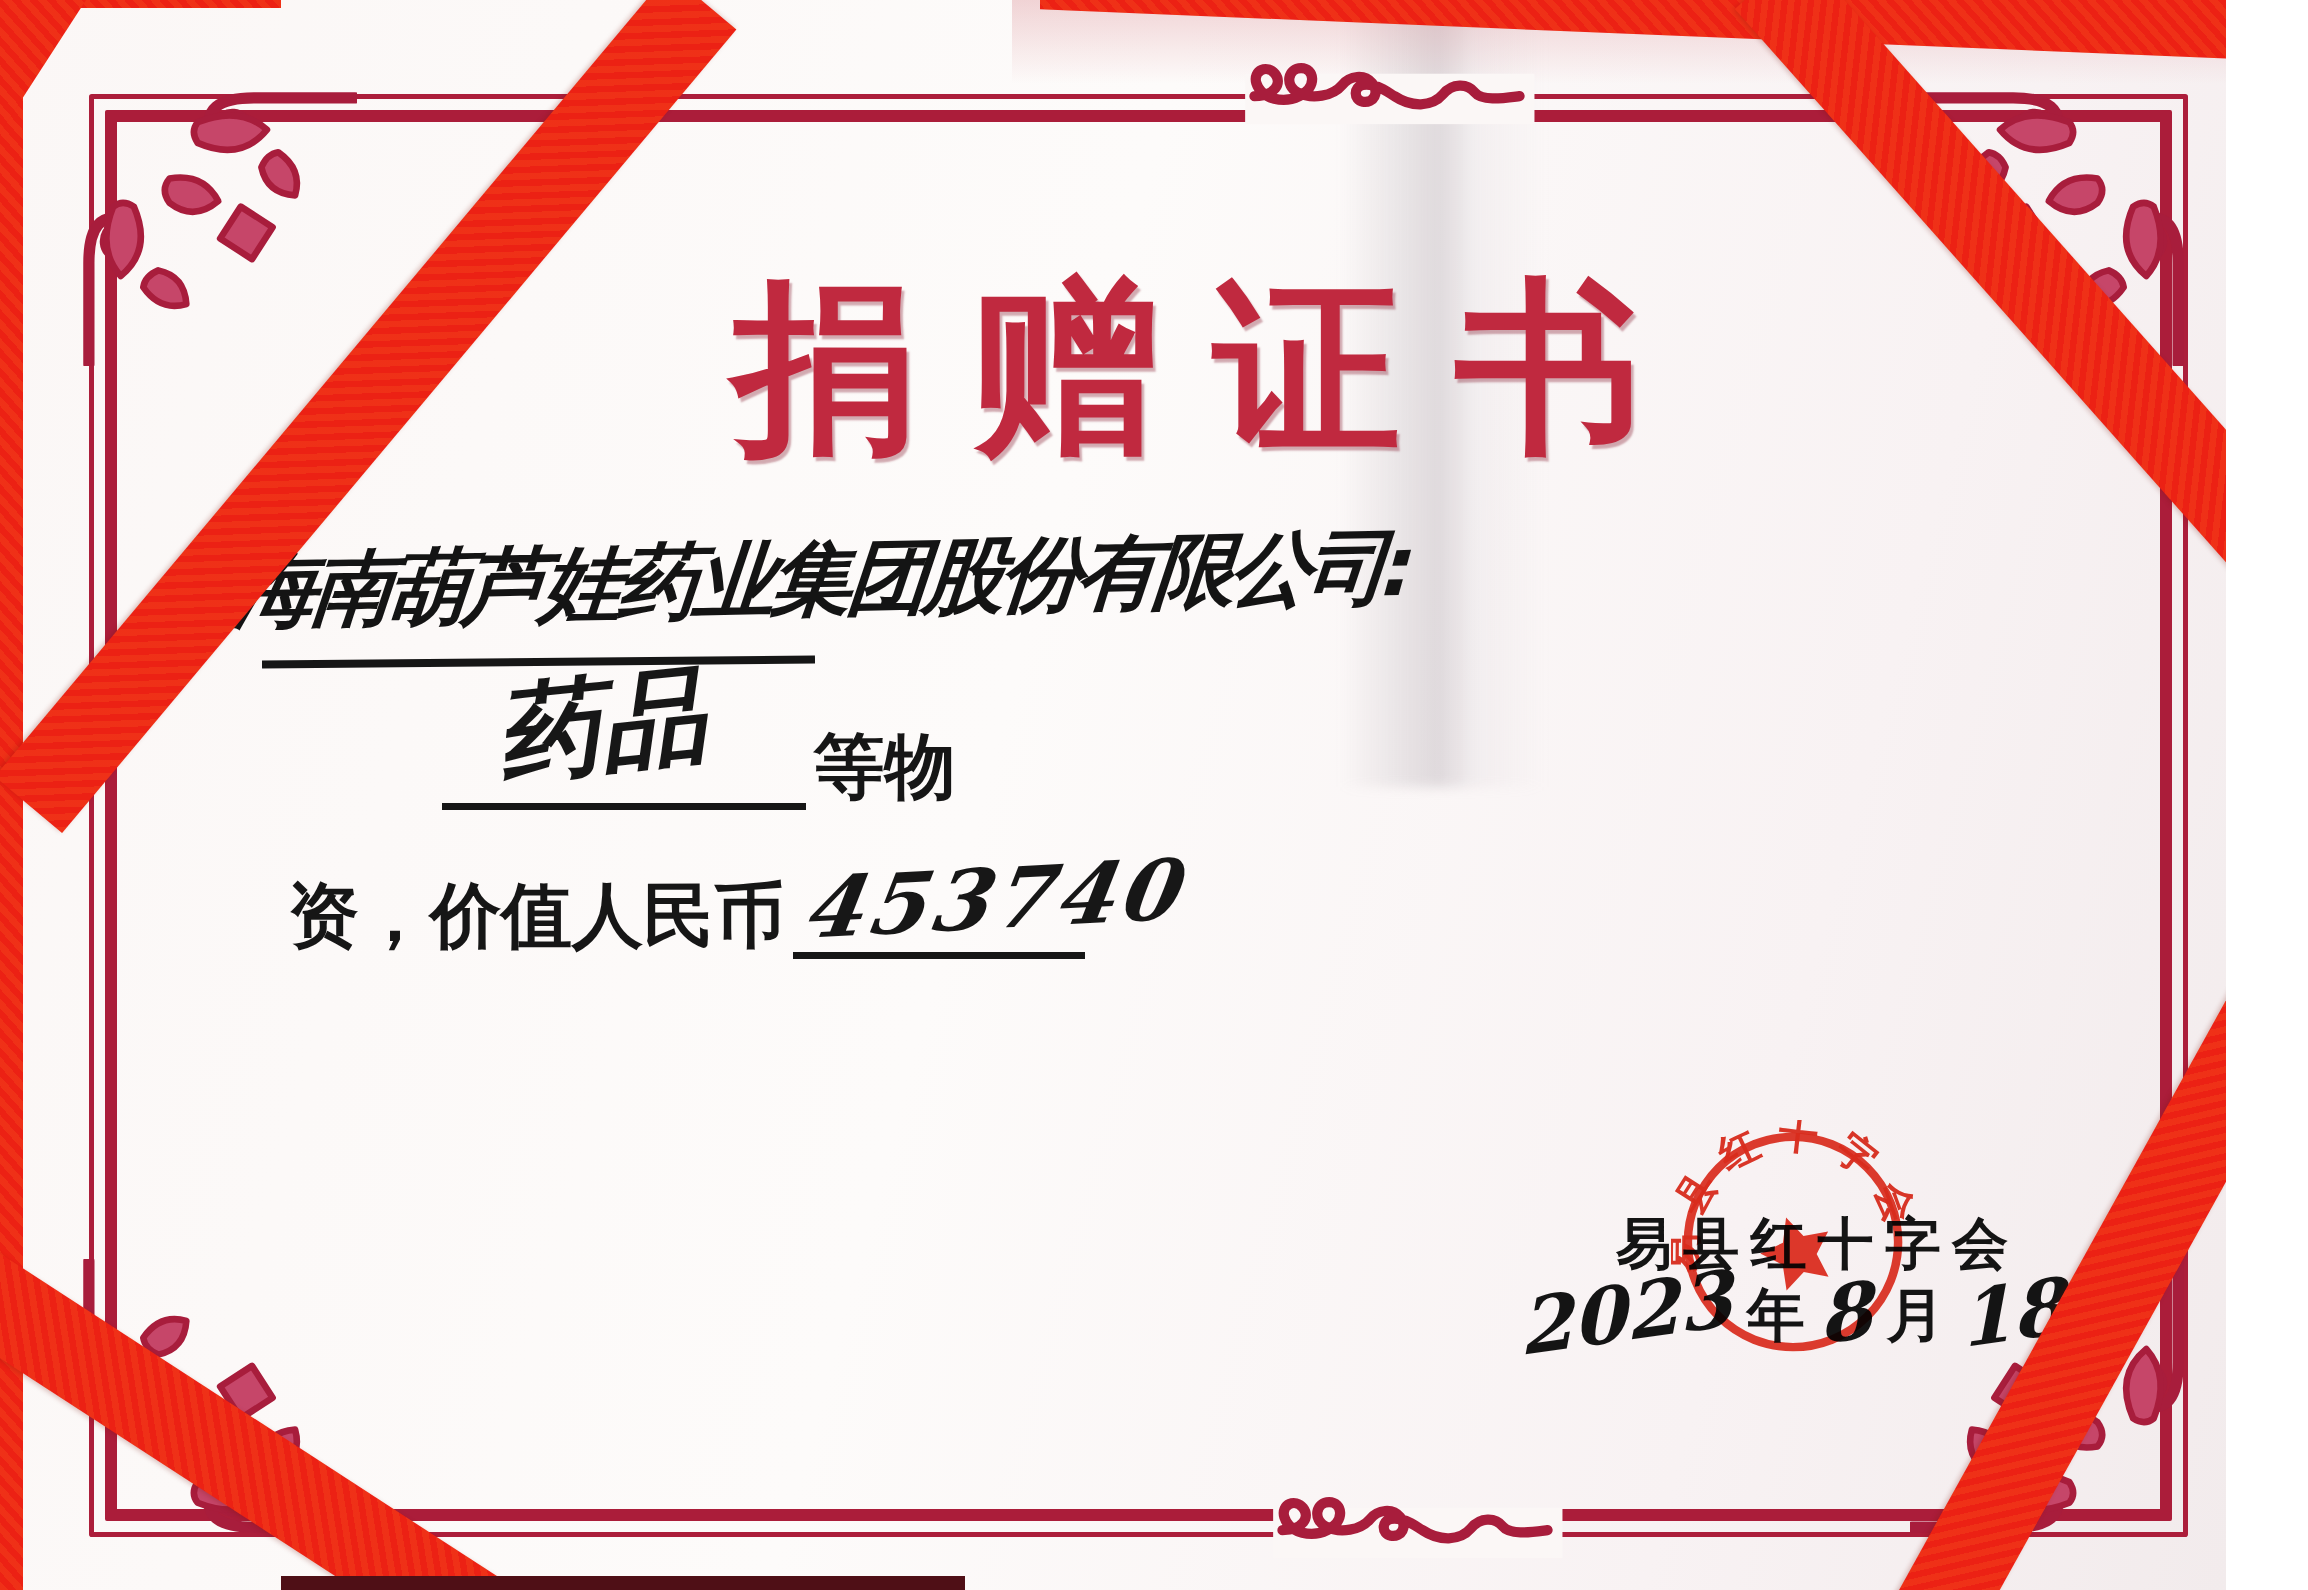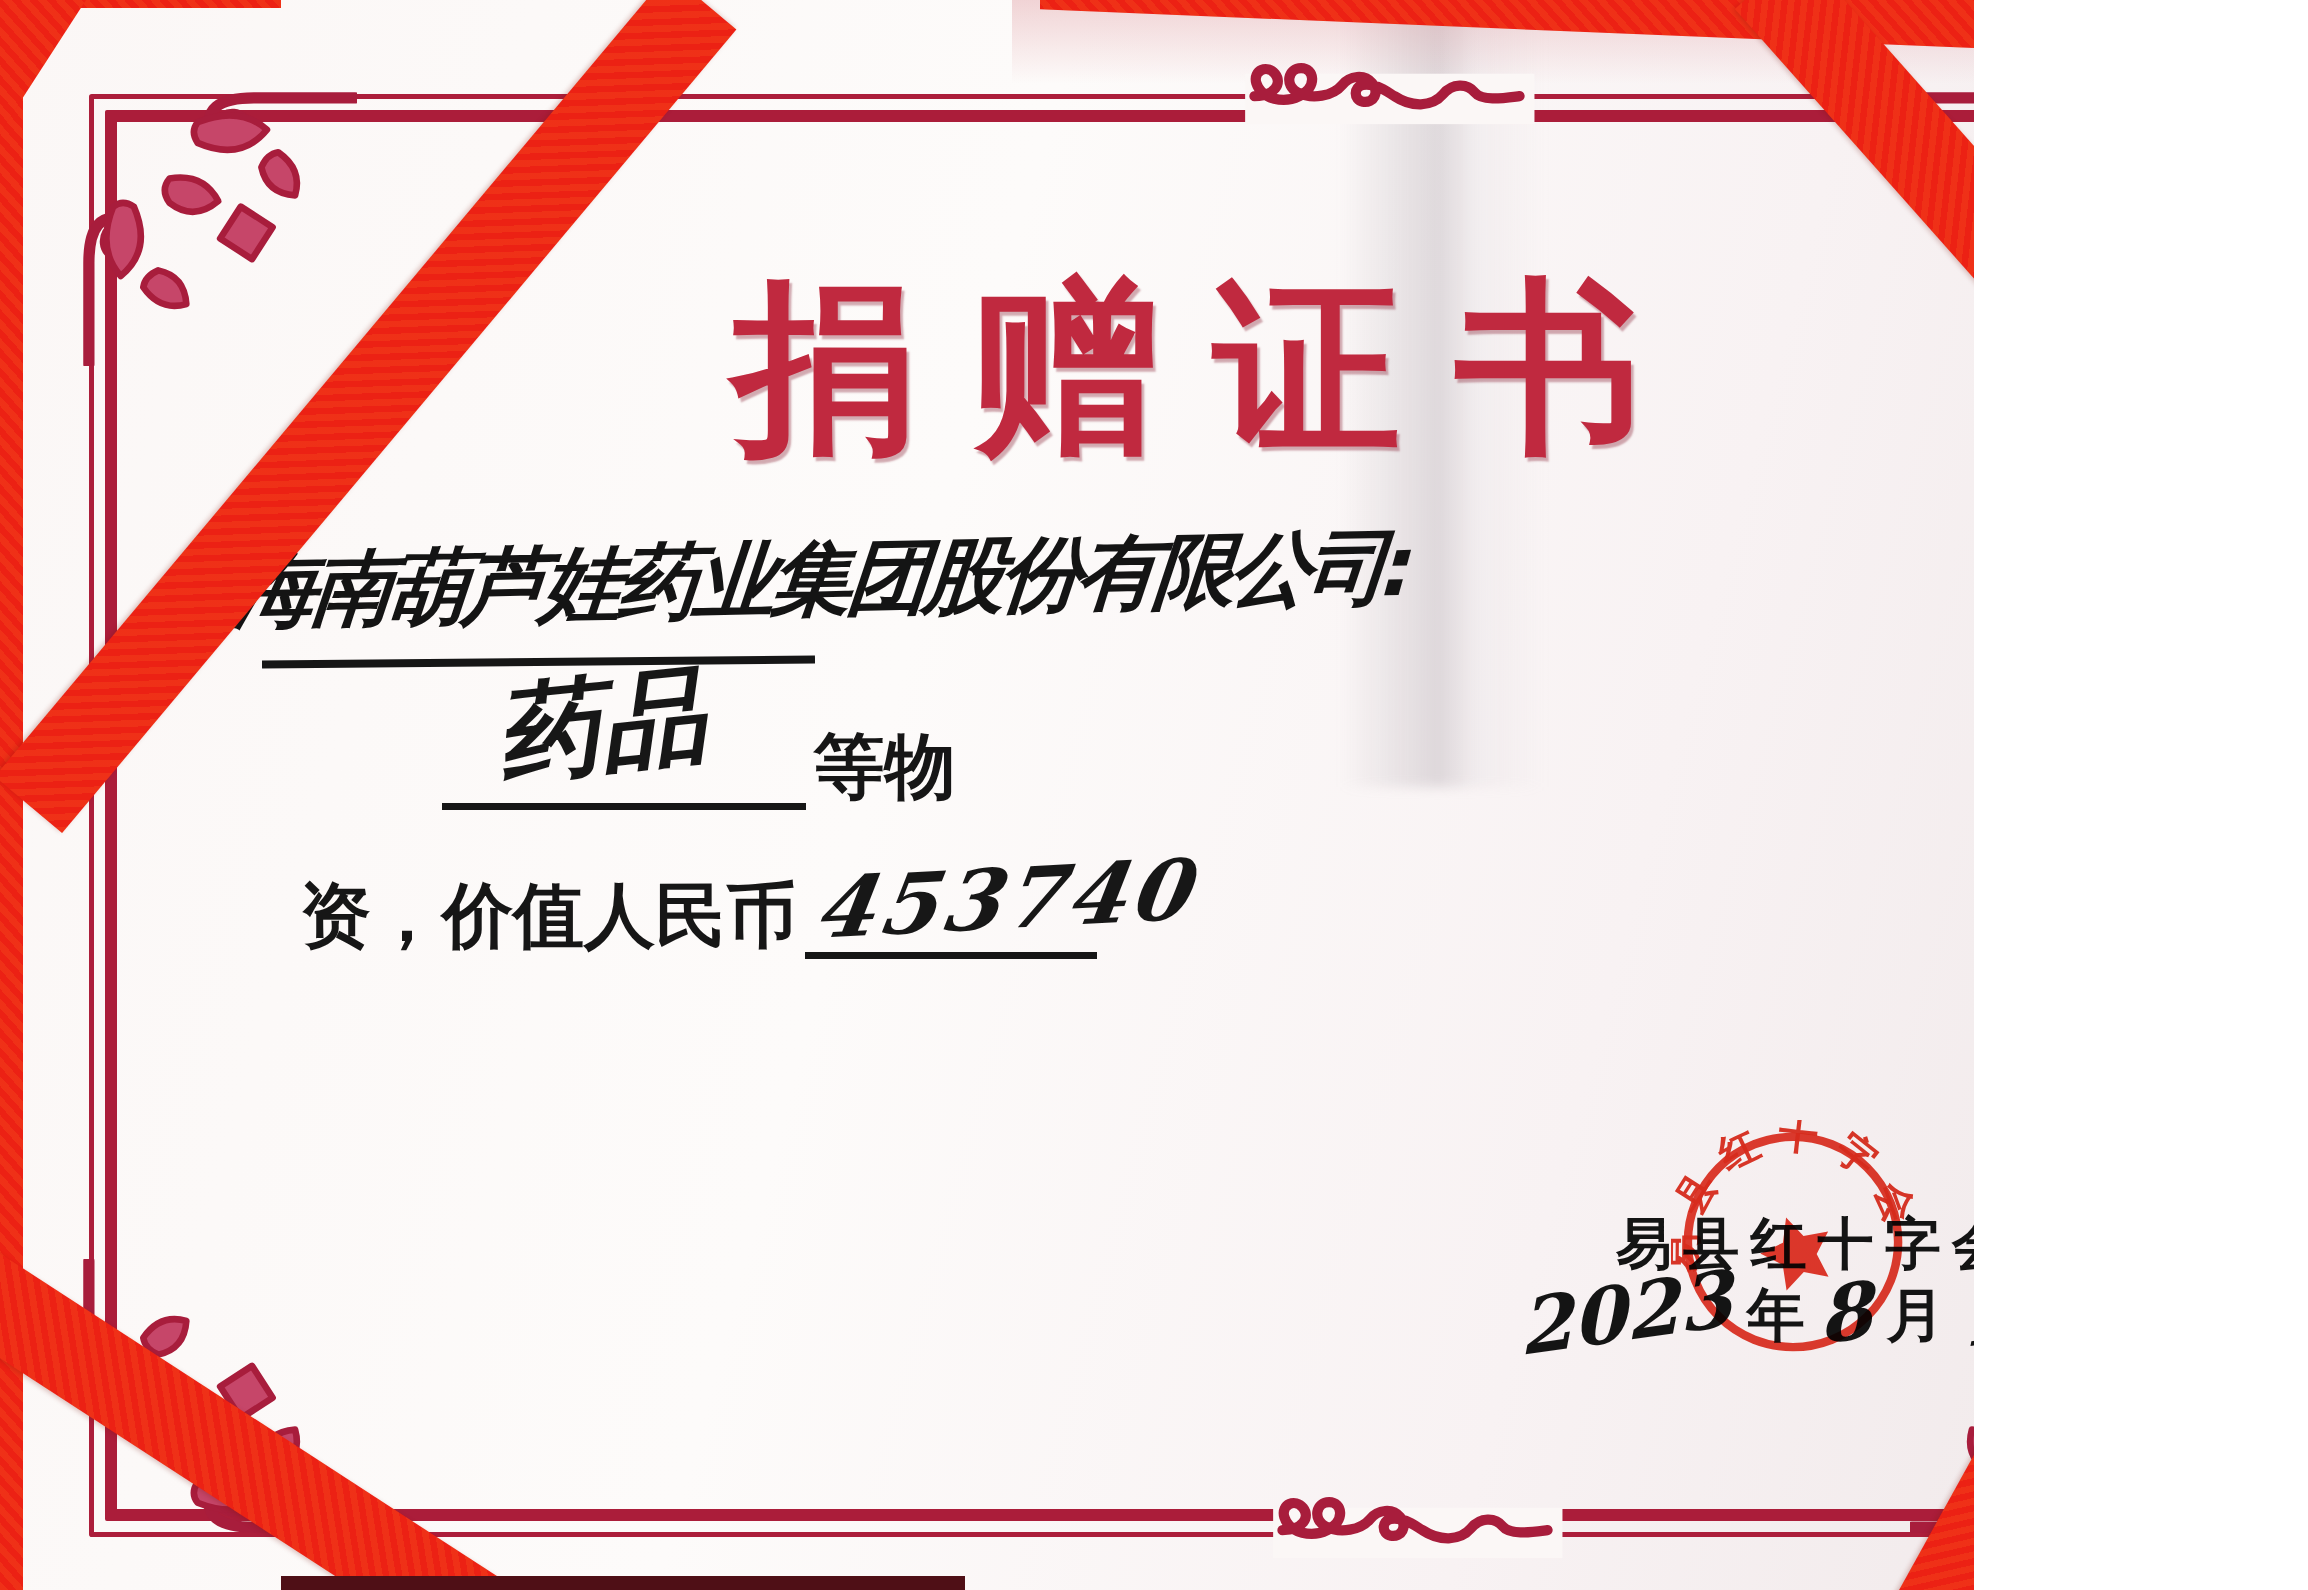--- a/index.html
+++ b/index.html
@@ -1,17 +1,17 @@
 <!DOCTYPE html>
 <html lang="zh" style="font-size:15px"><head>
 <meta charset="utf-8">
 <style>
   html,body{margin:0;padding:0;background:#ffffff;}
   #photo{
-    position:relative;width:1974px;height:1591px;overflow:hidden;
+    position:relative;width:2226px;height:1591px;overflow:hidden;
     background:linear-gradient(105deg,#fbf7f6 0%,#fdfbfa 45%,#f8f2f3 78%,#f2ebec 100%);
     font-family:"Liberation Sans",sans-serif;
   }
   
   .fold-shadow{
     position:absolute;left:1340px;top:0;width:206px;height:787px;z-index:3;
     background:linear-gradient(90deg,rgba(0,0,0,0) 0%,rgba(150,140,150,.28) 48%,rgba(190,182,192,.12) 66%,rgba(0,0,0,0) 100%);
     filter:blur(5.6px);
   }
   .band-shadow{
@@ -65,21 +65,21 @@
   }
   #recipient-underline{
     position:absolute;left:262px;top:658px;width:553px;height:7.5px;z-index:29;
     background:#161616;transform:rotate(-.5deg);
   }
   .body-line{
     position:absolute;z-index:30;white-space:nowrap;
     font-size:71px;font-weight:700;color:#161616;letter-spacing:0;
   }
   #line1{left:440px;top:720px;}
-  #line2{left:300px;top:869px;}
+  #line2{left:288px;top:869px;}
   #line3{left:304px;top:1023px;}
   .blank{
     display:inline-block;position:relative;border-bottom:7.5px solid #161616;
     vertical-align:-19px;
   }
   .blank.b1{width:364px;height:81px;margin:0 7.5px 0 1.9px;}
   .blank.b2{width:292px;height:81px;margin:0 9.4px 0 7.5px;}
   .hand{
     position:absolute;color:#171717;font-style:italic;font-weight:600;
     font-family:"DejaVu Serif","Liberation Serif",serif;white-space:nowrap;

